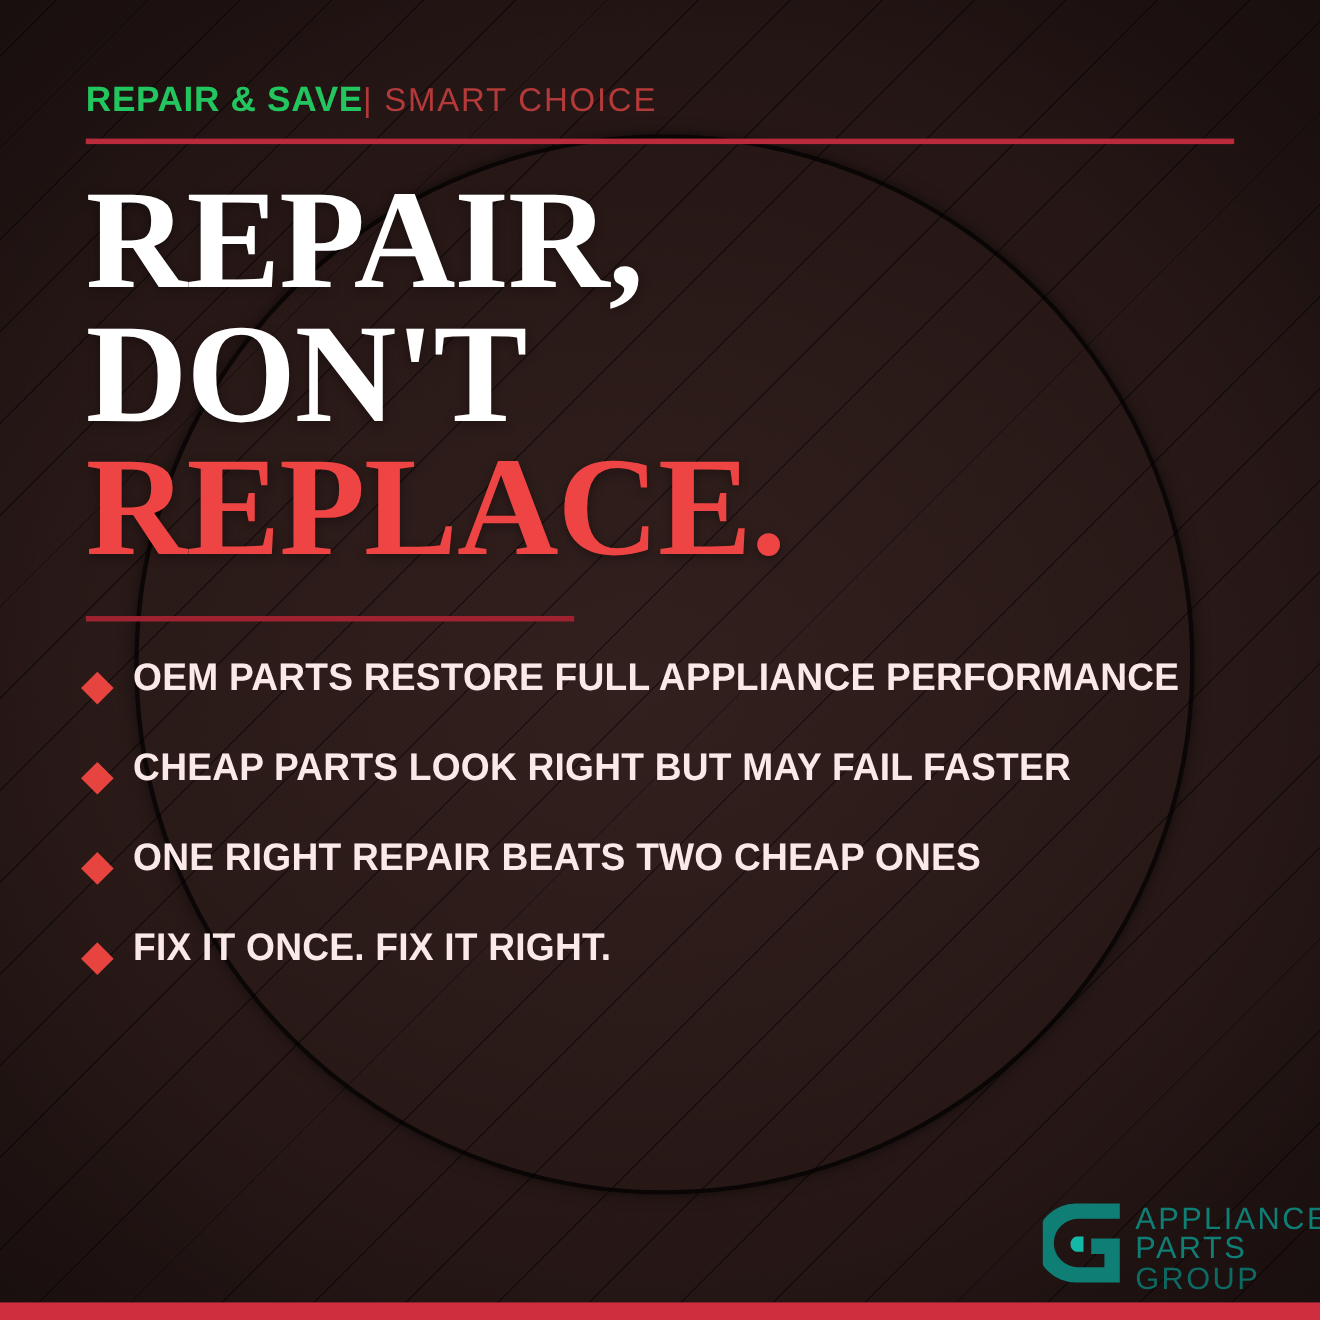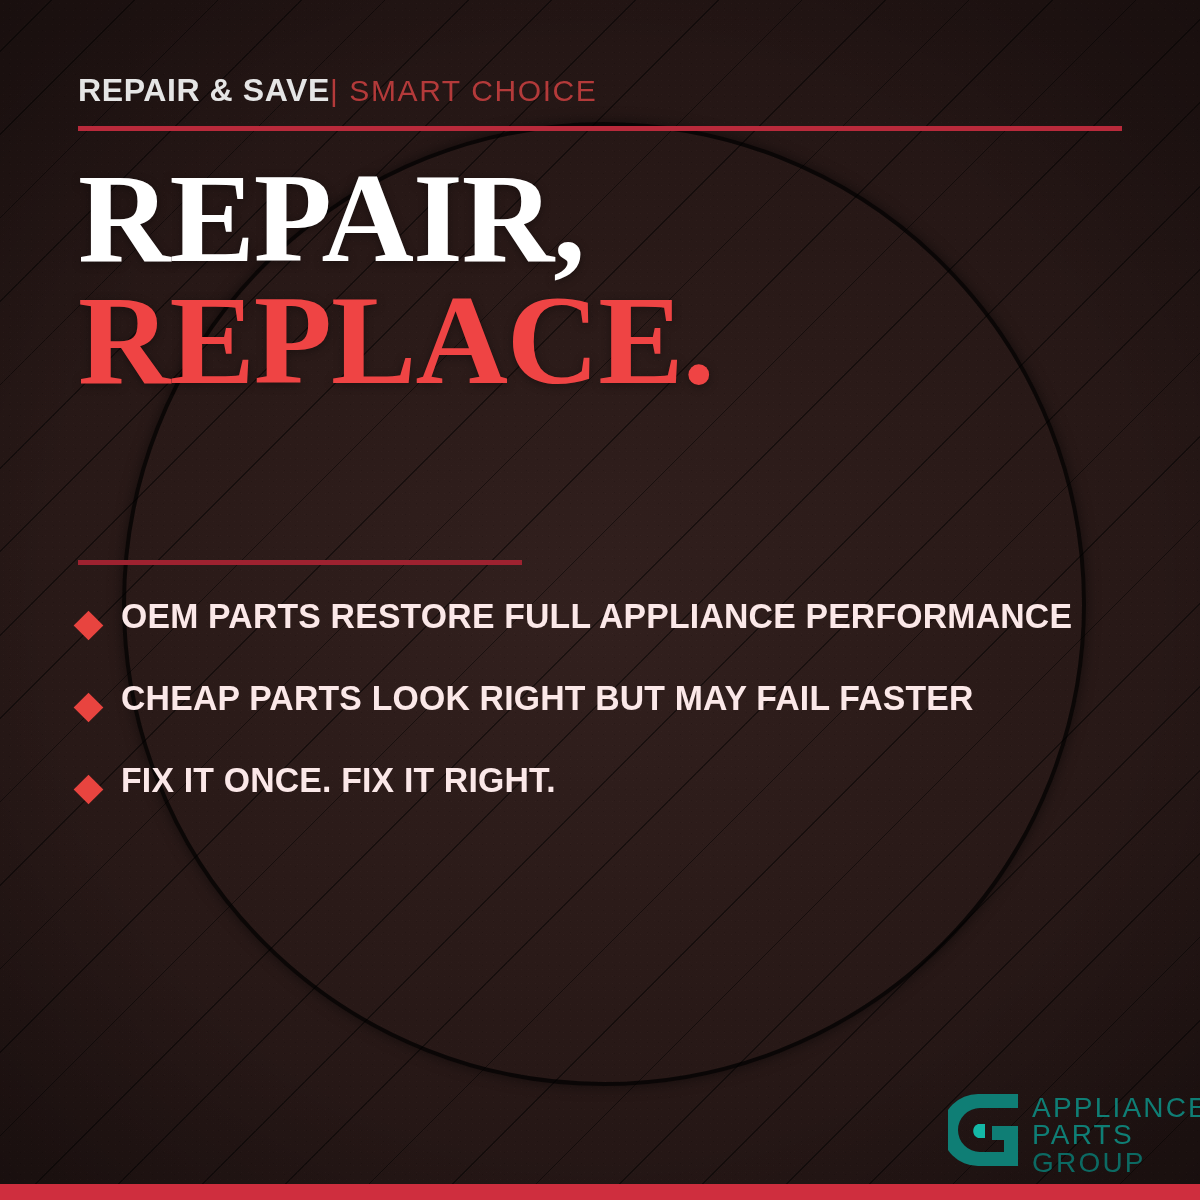--- a/index.html
+++ b/index.html
@@ -73,21 +73,21 @@
     position: absolute;
     left: 78px;
     top: 74px;
     white-space: nowrap;
     line-height: 1;
   }
   .kicker-main {
     font-size: 32px;
     font-weight: bold;
     letter-spacing: 0.6px;
-    color: #e5e5e5;
+    color: #22c55e;
   }
   .kicker-sub {
     font-size: 30px;
     font-weight: normal;
     letter-spacing: 1.6px;
     color: #B43A3A;
     margin-left: 0;
   }
 
   .rule-top {
@@ -204,37 +204,42 @@
   <div class="content">
 
     <div class="kicker">
       <span class="kicker-main">REPAIR &amp; SAVE</span><span class="kicker-sub">| SMART CHOICE</span>
     </div>
 
     <div class="rule-top"></div>
 
     <div class="headline">
       <span class="line">REPAIR,</span>
+      <span class="line">DON'T</span>
       <span class="line accent">REPLACE.</span>
     </div>
 
     <div class="rule-mid"></div>
 
     <div class="bullets">
 
       <div class="bullet">
         <span class="diamond"></span>
         <span class="btext">OEM PARTS RESTORE FULL APPLIANCE PERFORMANCE</span>
       </div>
 
       <div class="bullet">
         <span class="diamond"></span>
         <span class="btext">CHEAP PARTS LOOK RIGHT BUT MAY FAIL FASTER</span>
       </div>
 
+      <div class="bullet">
+        <span class="diamond"></span>
+        <span class="btext">ONE RIGHT REPAIR BEATS TWO CHEAP ONES</span>
+      </div>
 
       <div class="bullet">
         <span class="diamond"></span>
         <span class="btext">FIX IT ONCE. FIX IT RIGHT.</span>
       </div>
 
     </div>
 
     <div class="logo">
       <span class="logo-mark">

